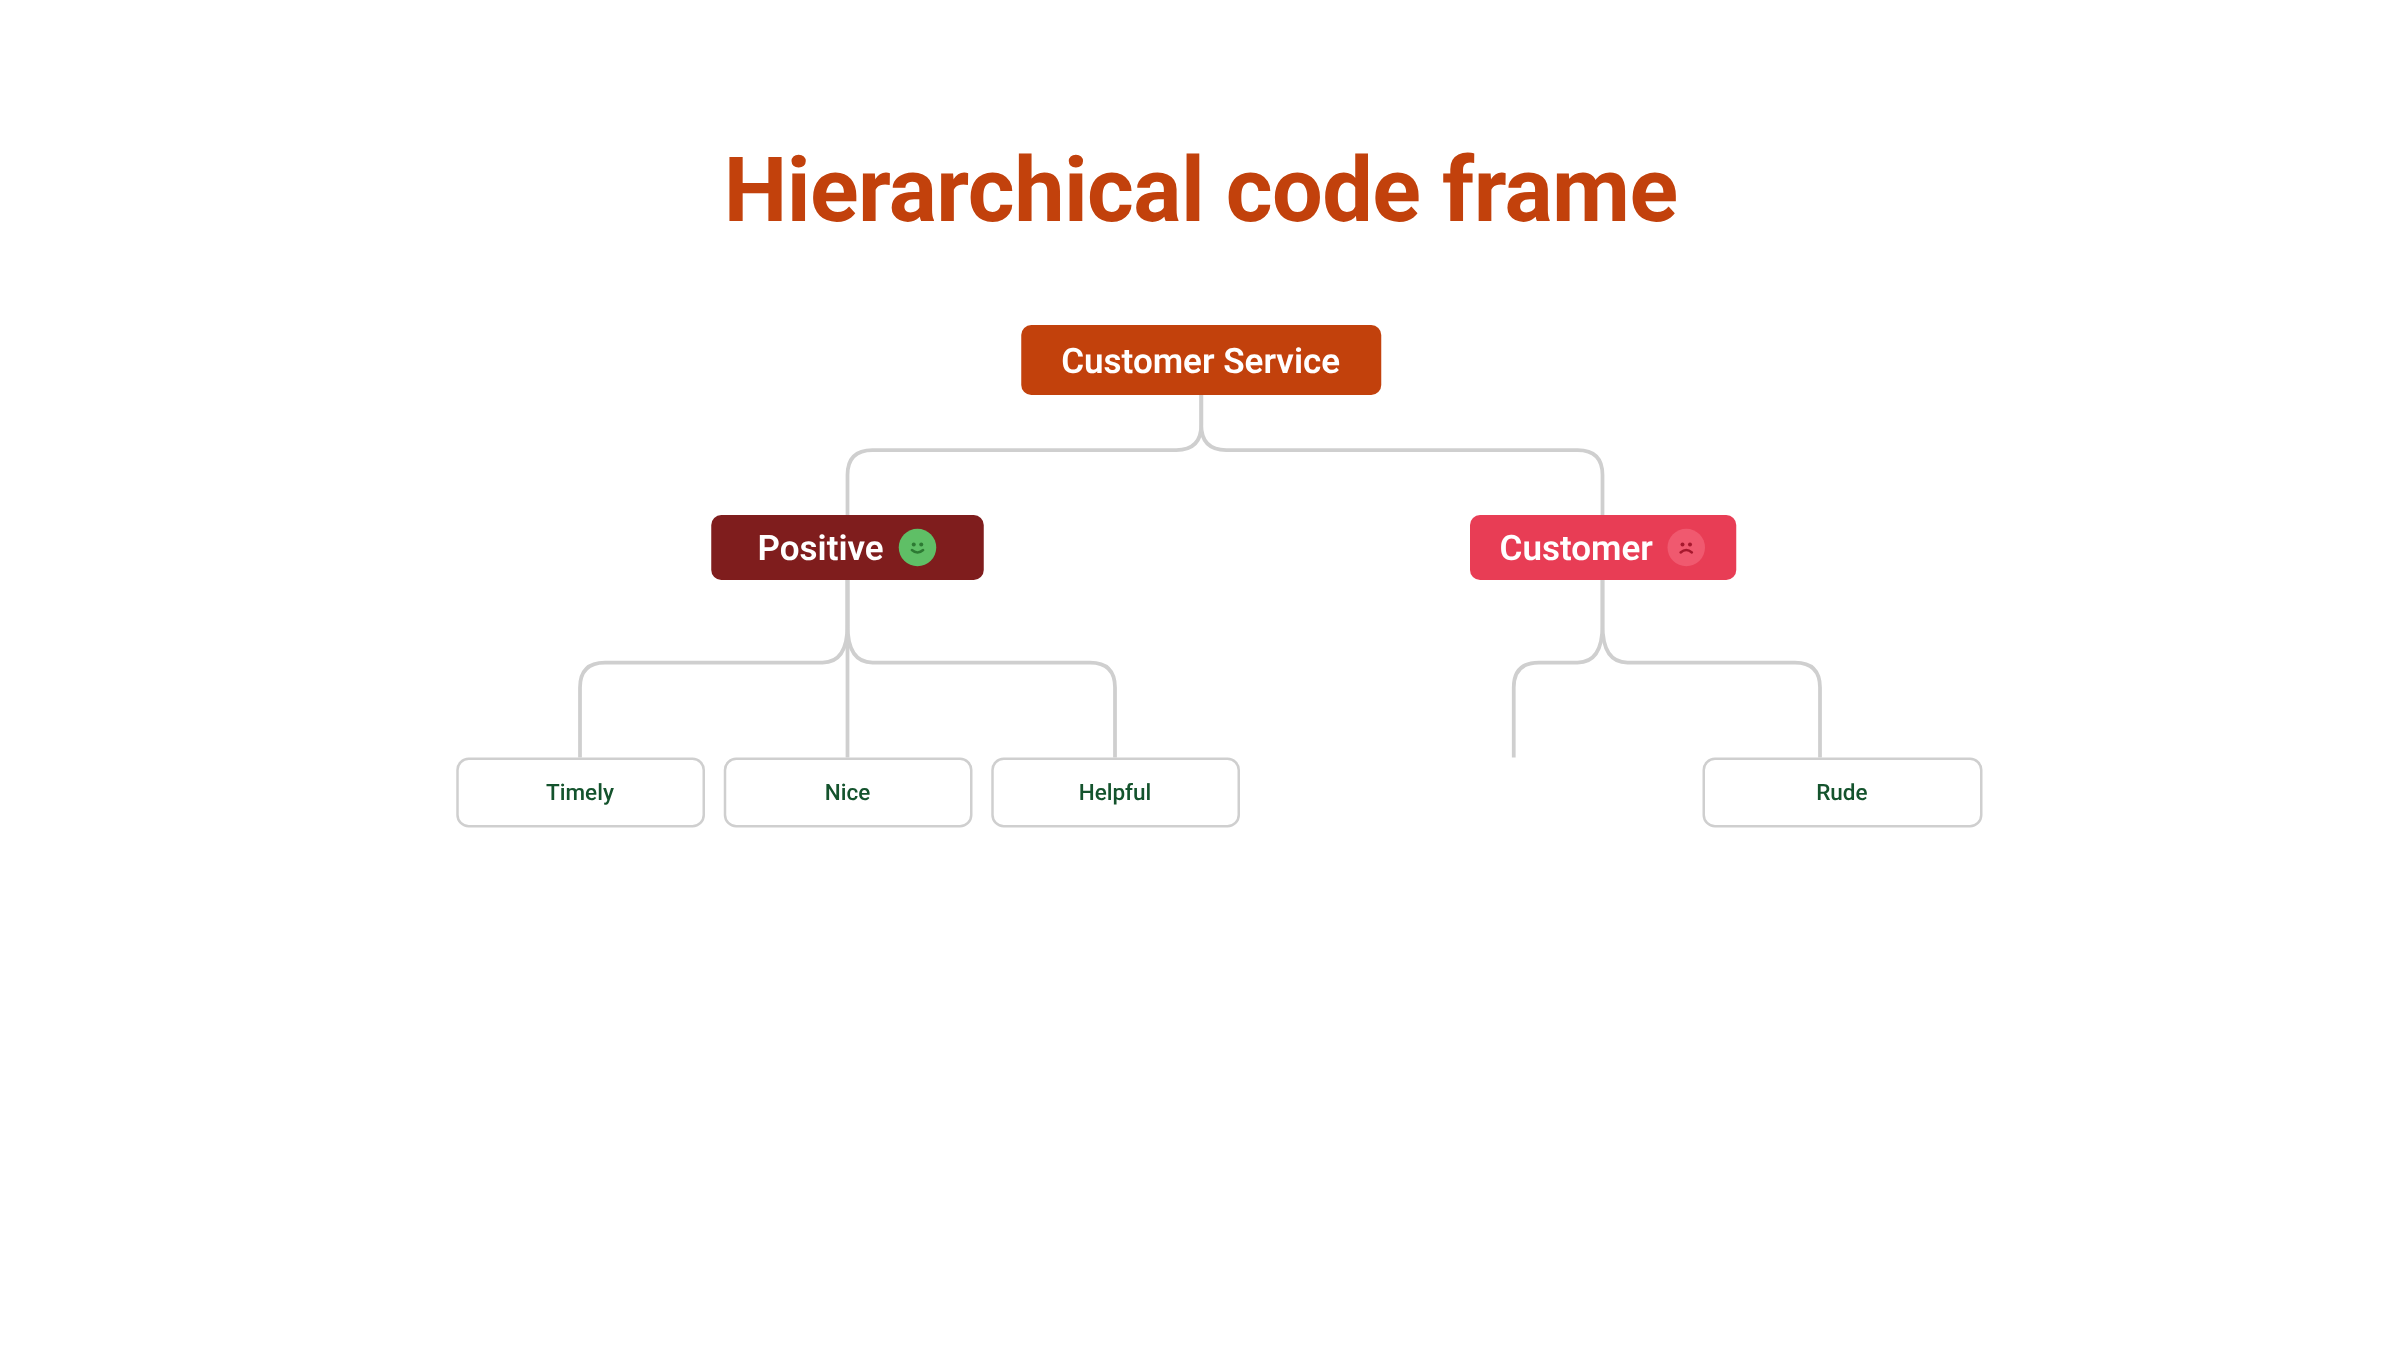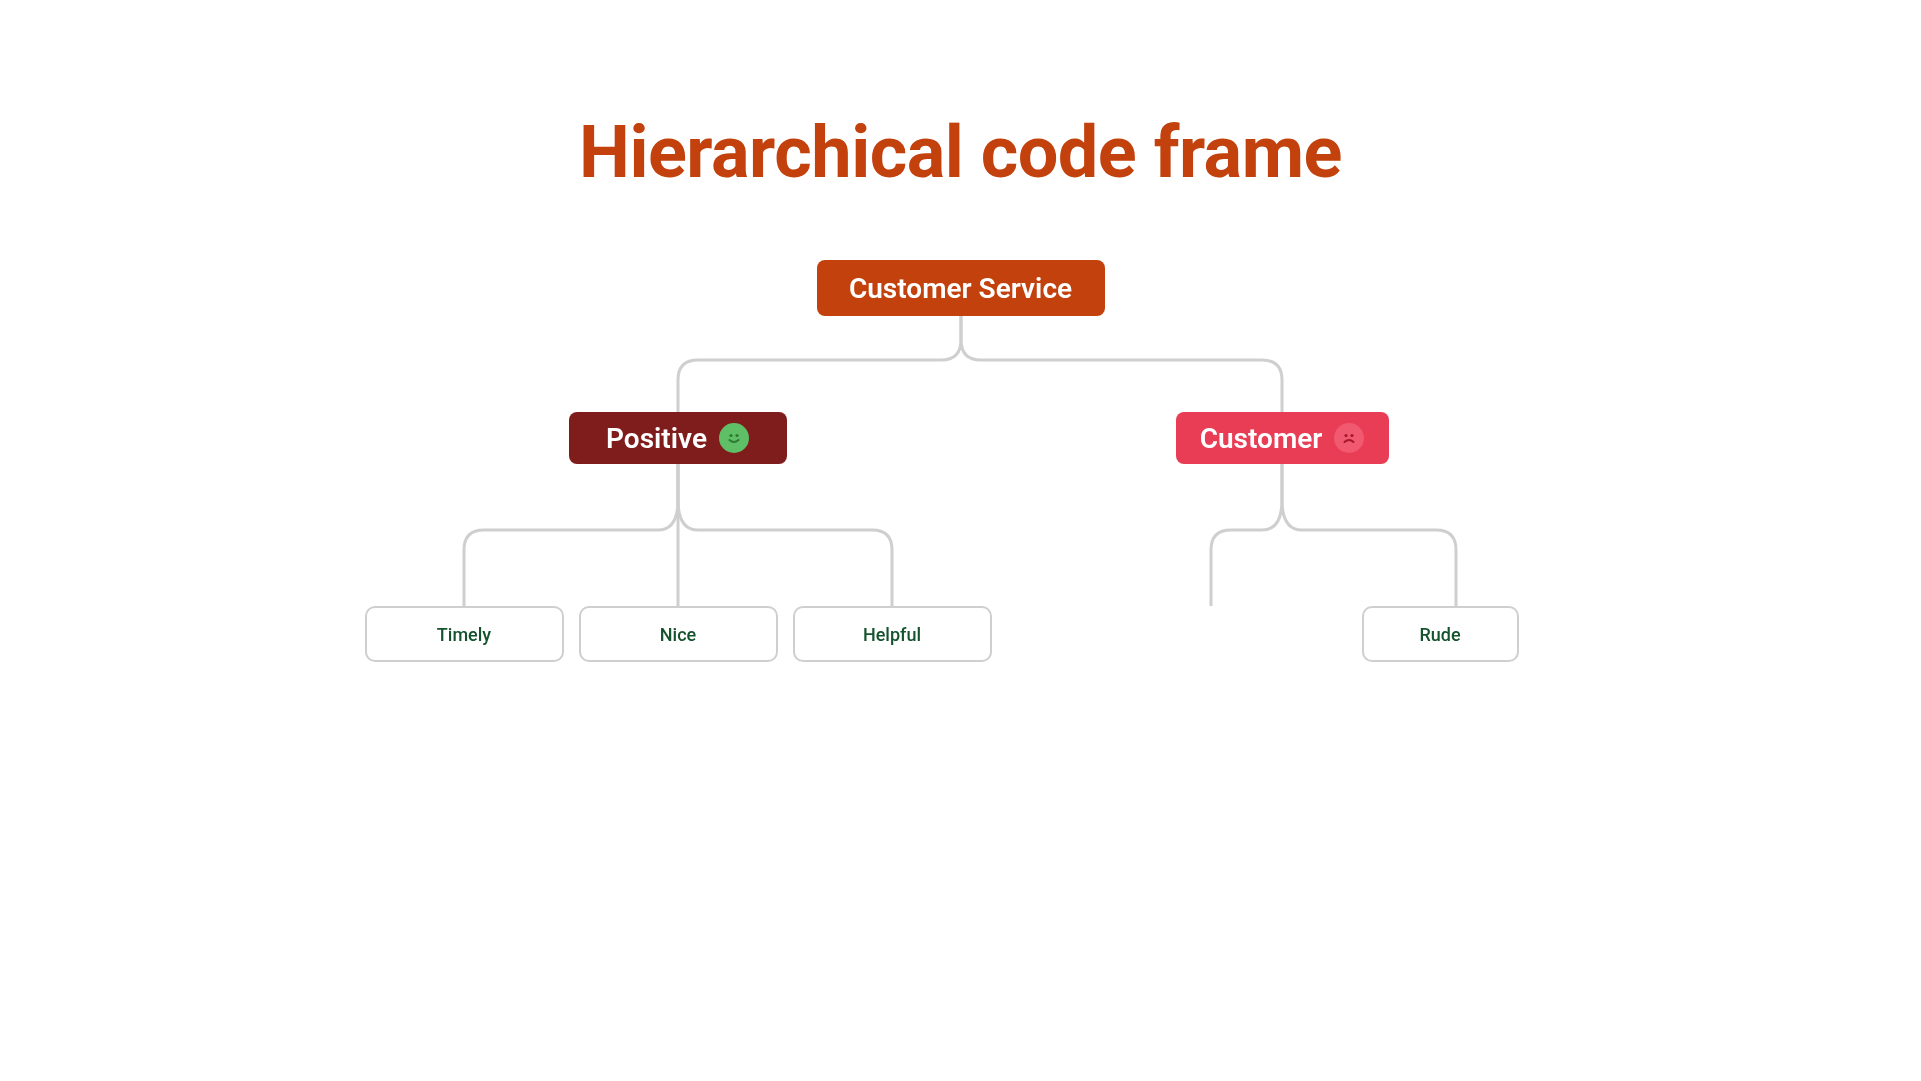--- a/index.html
+++ b/index.html
@@ -138,17 +138,17 @@
 
   <div class="node leaf" style="left:124px; top:606px; width:199px;">
     <span>Timely</span>
   </div>
   <div class="node leaf" style="left:338px; top:606px; width:199px;">
     <span>Nice</span>
   </div>
   <div class="node leaf" style="left:552px; top:606px; width:199px;">
     <span>Helpful</span>
   </div>
-  <div class="node leaf" style="left:1121px; top:606px; width:157px;">
+  <div class="node leaf" style="left:1121px; top:606px; width:224px;">
     <span>Rude</span>
   </div>
 
 </div>
 
 </body></html>

